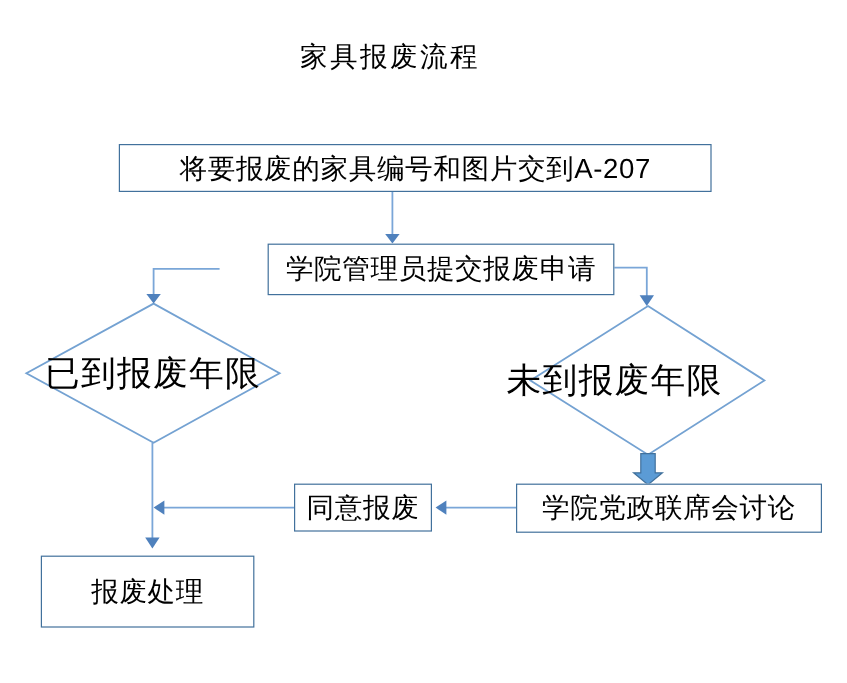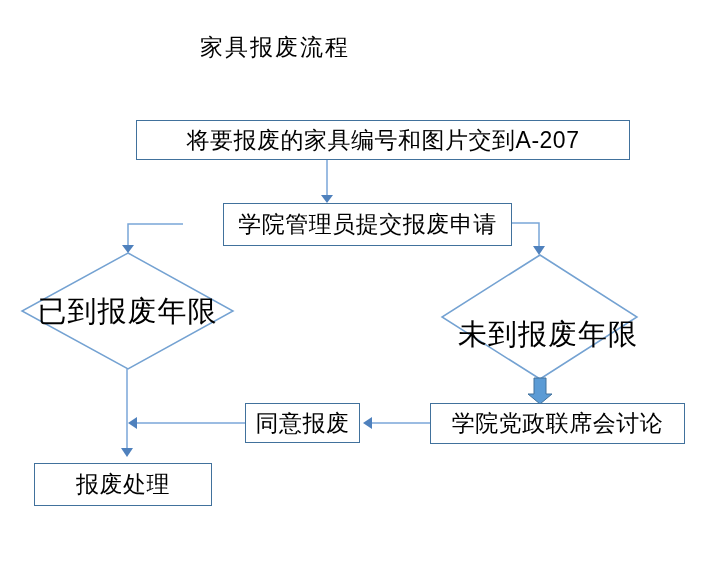--- a/index.html
+++ b/index.html
@@ -17,20 +17,21 @@
     position:relative;
     width:706px;height:569px;
     background:var(--background);
     font-family:"Liberation Sans",sans-serif;
     color:var(--text);
     overflow:hidden;
   }
   .title{
     position:absolute;
     left:200px;top:32px;width:250px;
+    text-align:center;
     font-size:23px;
     letter-spacing:2px;
     white-space:nowrap;
   }
   .node{
     position:absolute;
     border:1.5px solid var(--box-border);
     background:var(--background);
     display:flex;align-items:center;justify-content:center;
     font-size:23px;
@@ -77,27 +78,27 @@
 
     <line class="edge" x1="245" y1="423" x2="136" y2="423"></line>
     <polygon class="arrowhead" points="137,417 137,429 128,423"></polygon>
 
     <line class="edge" x1="127" y1="369" x2="127" y2="449"></line>
     <polygon class="arrowhead" points="121,448 133,448 127,457"></polygon>
   </svg>
 
   <div class="title">家具报废流程</div>
 
-  <div class="node" style="left:99px;top:120px;width:494px;height:40px;margin-left:37px;">将要报废的家具编号和图片交到A-207</div>
+  <div class="node" style="left:99px;top:120px;width:494px;height:40px;">将要报废的家具编号和图片交到A-207</div>
 
   <div class="node" style="left:183px;top:203px;width:289px;height:43px;margin-left:40px;">学院管理员提交报废申请</div>
 
   <div class="node" style="left:245px;top:403px;width:115px;height:40px;">同意报废</div>
 
   <div class="node" style="left:430px;top:403px;width:255px;height:41px;">学院党政联席会讨论</div>
 
-  <div class="node" style="left:34px;top:463px;width:178px;height:43px;">报废处理</div>
+  <div class="node" style="left:34px;top:463px;width:178px;height:60px;">报废处理</div>
 
   <div class="diamond-label" style="left:30px;top:298px;width:195px;height:28px;">已到报废年限</div>
 
-  <div class="diamond-label" style="left:448px;top:304px;width:200px;height:28px;margin-top:17px;">未到报废年限</div>
+  <div class="diamond-label" style="left:412px;top:304px;width:200px;height:28px;">未到报废年限</div>
 
 </div>
 
 </body></html>

